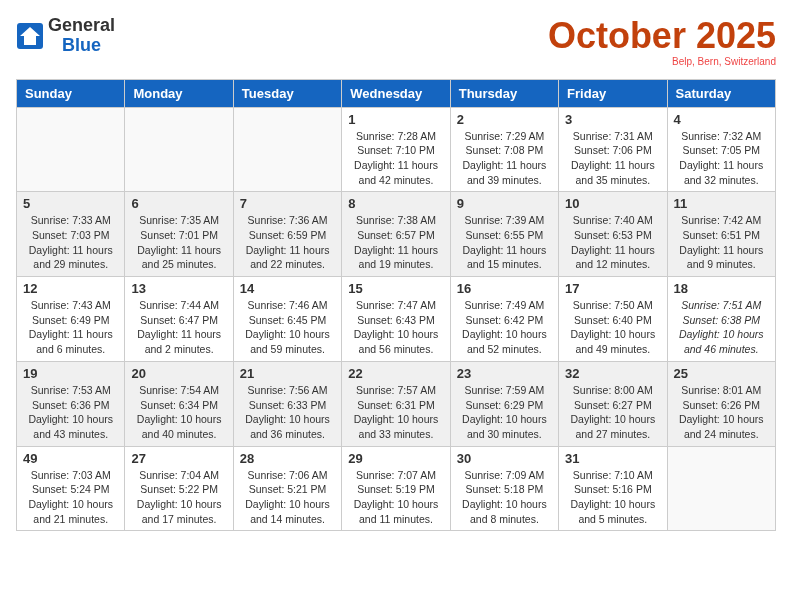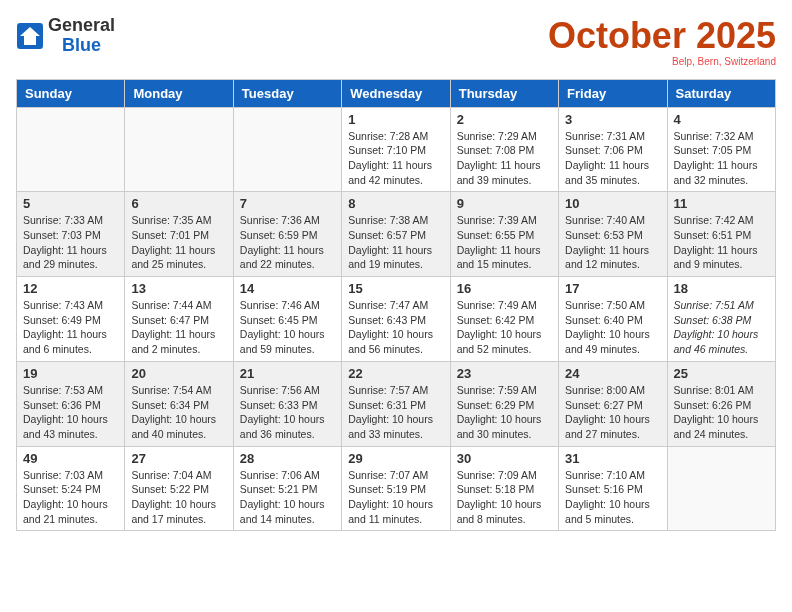--- a/index.html
+++ b/index.html
@@ -84,20 +84,21 @@
     .day-number {
       font-size: 13px;
       font-weight: bold;
       display: block;
       margin-bottom: 2px;
     }
     .day-info {
       font-size: 10.5px;
       line-height: 1.4;
       color: #333;
+      text-align: center;
     }
     .row-shaded td {
       background: #f0f0f0;
     }
   </style>
 </head>
 <body>
 
 <div class="header">
   <div class="logo">
@@ -294,21 +295,21 @@
 and 33 minutes.</div>
         </td>
         <td>
           <span class="day-number">23</span>
           <div class="day-info" style="white-space: pre-line;">Sunrise: 7:59 AM
 Sunset: 6:29 PM
 Daylight: 10 hours
 and 30 minutes.</div>
         </td>
         <td>
-          <span class="day-number">24</span>
+          <span class="day-number">32</span>
           <div class="day-info" style="white-space: pre-line;">Sunrise: 8:00 AM
 Sunset: 6:27 PM
 Daylight: 10 hours
 and 27 minutes.</div>
         </td>
         <td>
           <span class="day-number">25</span>
           <div class="day-info" style="white-space: pre-line;">Sunrise: 8:01 AM
 Sunset: 6:26 PM
 Daylight: 10 hours

